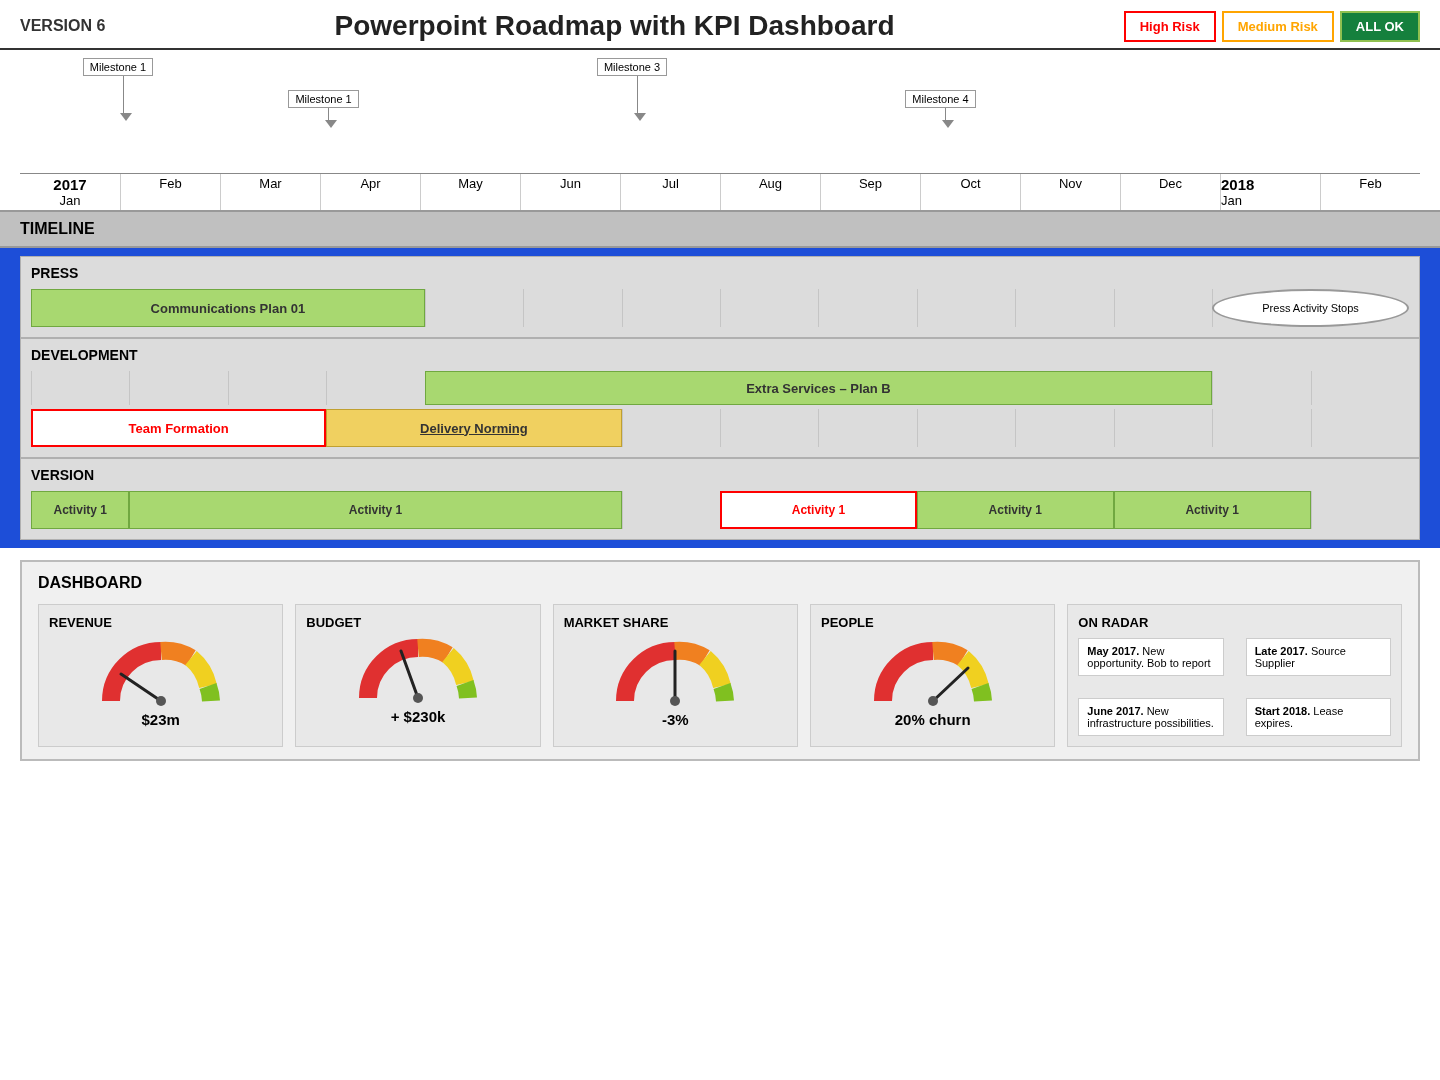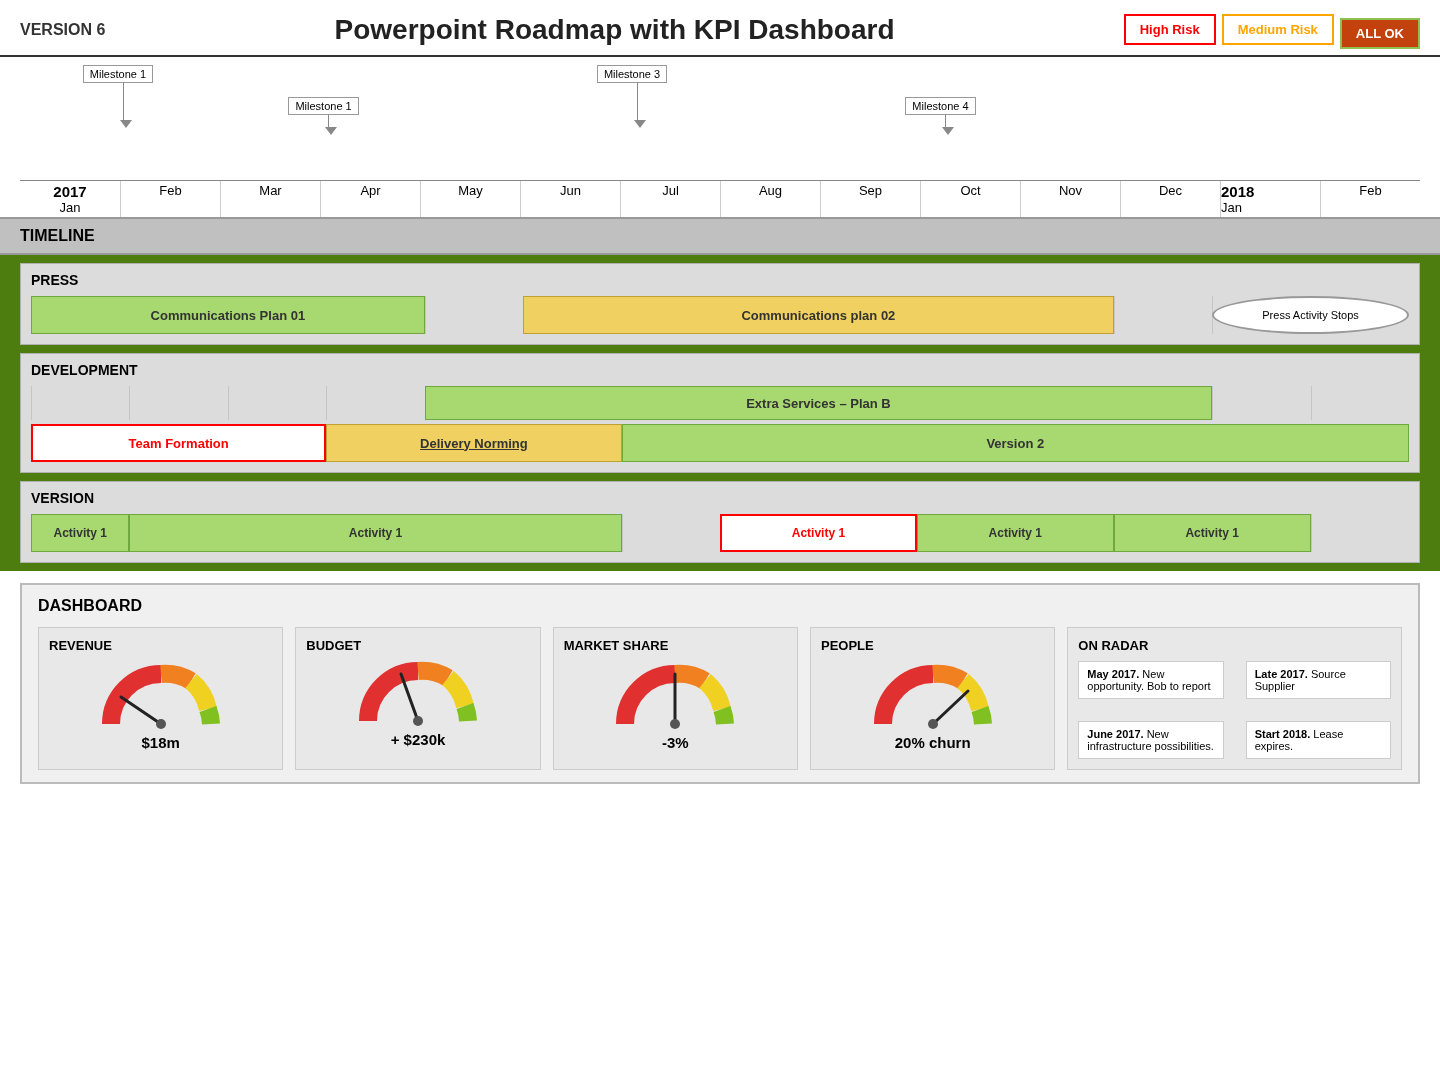--- a/index.html
+++ b/index.html
@@ -6,21 +6,21 @@
     body { font-family: Arial, sans-serif; background: #fff; width: 1440px; min-height: 1080px; overflow-x: hidden; }
 
     
     .header { display: flex; align-items: center; justify-content: space-between; padding: 10px 20px 6px 20px; border-bottom: 2px solid #333; }
     .version { font-size: 16px; color: #333; font-weight: bold; }
     .title { font-size: 28px; font-weight: bold; color: #222; }
     .risk-badges { display: flex; gap: 6px; align-items: center; }
     .risk-badge { padding: 6px 14px; font-weight: bold; font-size: 13px; text-align: center; border: 2px solid; cursor: default; }
     .risk-high { background: #fff; color: red; border-color: red; }
     .risk-medium { background: #fff; color: orange; border-color: orange; }
-    .risk-ok { background: #c2410c; color: #fff; border-color: #90c050; margin-top: 8px; }
+    .risk-ok { background: #15803d; color: #fff; border-color: #90c050; }
     .milestone-box { position: absolute; background: #fff; border: 1px solid #999; padding: 2px 6px; font-size: 11px; white-space: nowrap; }
 
     
     .page { width: 1440px; background: #fff; }
 
   </style>
 </head>
 <body>
 
 <div class="page">
@@ -80,21 +80,21 @@
       <div style="font-size:13px; padding:2px 0; border-left:1px solid #ccc;">
         <div style="font-weight:bold; font-size:15px;">2018</div>
         <div>Jan</div>
       </div>
       <div style="text-align:center; font-size:13px; padding:2px 0; border-left:1px solid #ccc;">Feb</div>
     </div>
   </div>
 
   <div style="background:#c0c0c0; padding:8px 20px; font-weight:bold; font-size:16px; border-top:2px solid #999; border-bottom:2px solid #999;">TIMELINE</div>
 
-  <div style="background:#4d7c0f; padding:8px 20px; display:flex; flex-direction:column; gap:8px;">
+  <div style="background:#1d4ed8; padding:8px 20px; display:flex; flex-direction:column; gap:0;">
 
     <div style="background:#dcdcdc; border:1px solid #b0b0b0; padding:8px 10px 10px 10px;">
       <div style="font-weight:bold; font-size:14px; margin-bottom:8px;">PRESS</div>
       <div style="display:grid; grid-template-columns: repeat(14,1fr); gap:0; position:relative;">
 
         <div style="grid-column:1/2; height:38px; border-left:1px solid rgba(0,0,0,0.1); background:#dcdcdc;"></div>
         <div style="grid-column:2/3; height:38px; border-left:1px solid rgba(0,0,0,0.1);background:#dcdcdc;"></div>
         <div style="grid-column:3/4; height:38px; border-left:1px solid rgba(0,0,0,0.1);background:#dcdcdc;"></div>
         <div style="grid-column:4/5; height:38px; border-left:1px solid rgba(0,0,0,0.1);background:#dcdcdc;"></div>
         <div style="grid-column:5/6; height:38px; border-left:1px solid rgba(0,0,0,0.1);background:#dcdcdc;"></div>
@@ -103,21 +103,20 @@
         <div style="grid-column:8/9; height:38px; border-left:1px solid rgba(0,0,0,0.1);background:#dcdcdc;"></div>
         <div style="grid-column:9/10; height:38px; border-left:1px solid rgba(0,0,0,0.1);background:#dcdcdc;"></div>
         <div style="grid-column:10/11; height:38px; border-left:1px solid rgba(0,0,0,0.1);background:#dcdcdc;"></div>
         <div style="grid-column:11/12; height:38px; border-left:1px solid rgba(0,0,0,0.1);background:#dcdcdc;"></div>
         <div style="grid-column:12/13; height:38px; border-left:1px solid rgba(0,0,0,0.1);background:#dcdcdc;"></div>
         <div style="grid-column:13/14; height:38px; border-left:1px solid rgba(0,0,0,0.1);background:#dcdcdc;"></div>
         <div style="grid-column:14/15; height:38px; border-left:1px solid rgba(0,0,0,0.1);background:#dcdcdc;"></div>
 
         <div style="grid-column:1/5; height:38px; display:flex; align-items:center; justify-content:center; background:#a8d870; border:1px solid #70a840; font-size:13px; font-weight:bold; color:#333; margin-top:-38px; z-index:2; position:relative;">Communications Plan 01</div>
         <div style="grid-column:5/6; height:38px; margin-top:-38px; z-index:2; position:relative;"></div>
-        <div style="grid-column:6/12; height:38px; display:flex; align-items:center; justify-content:center; background:#f0d060; border:1px solid #c0a030; font-size:13px; font-weight:bold; color:#333; margin-top:-38px; z-index:2; position:relative;">Communications plan 02</div>
         <div style="grid-column:12/13; height:38px; margin-top:-38px; z-index:2; position:relative;"></div>
         <div style="grid-column:13/15; height:38px; display:flex; align-items:center; justify-content:center; background:#fff; border:2px solid #999; border-radius:50%; font-size:11px; text-align:center; margin-top:-38px; z-index:2; position:relative; padding:2px;">Press Activity Stops</div>
       </div>
     </div>
 
     <div style="background:#dcdcdc; border:1px solid #b0b0b0; padding:8px 10px 10px 10px;">
       <div style="font-weight:bold; font-size:14px; margin-bottom:8px;">DEVELOPMENT</div>
 
       <div style="display:grid; grid-template-columns: repeat(14,1fr); gap:0; position:relative; margin-bottom:4px;">
         <div style="grid-column:1/2; height:34px; border-left:1px solid rgba(0,0,0,0.1); background:#dcdcdc;"></div>
@@ -151,21 +150,20 @@
         <div style="grid-column:8/9; height:38px; border-left:1px solid rgba(0,0,0,0.1);background:#dcdcdc;"></div>
         <div style="grid-column:9/10; height:38px; border-left:1px solid rgba(0,0,0,0.1);background:#dcdcdc;"></div>
         <div style="grid-column:10/11; height:38px; border-left:1px solid rgba(0,0,0,0.1);background:#dcdcdc;"></div>
         <div style="grid-column:11/12; height:38px; border-left:1px solid rgba(0,0,0,0.1);background:#dcdcdc;"></div>
         <div style="grid-column:12/13; height:38px; border-left:1px solid rgba(0,0,0,0.1);background:#dcdcdc;"></div>
         <div style="grid-column:13/14; height:38px; border-left:1px solid rgba(0,0,0,0.1);background:#dcdcdc;"></div>
         <div style="grid-column:14/15; height:38px; border-left:1px solid rgba(0,0,0,0.1);background:#dcdcdc;"></div>
 
         <div style="grid-column:1/4; height:38px; display:flex; align-items:center; justify-content:center; background:#fff; border:2px solid red; font-size:13px; font-weight:bold; color:red; margin-top:-38px; z-index:2; position:relative;">Team Formation</div>
         <div style="grid-column:4/7; height:38px; display:flex; align-items:center; justify-content:center; background:#f0d060; border:1px solid #c0a030; font-size:13px; font-weight:bold; color:#333; margin-top:-38px; z-index:2; position:relative;text-decoration:underline;">Delivery Norming</div>
-        <div style="grid-column:7/15; height:38px; display:flex; align-items:center; justify-content:center; background:#a8d870; border:1px solid #70a840; font-size:13px; font-weight:bold; color:#333; margin-top:-38px; z-index:2; position:relative;">Version 2</div>
       </div>
     </div>
 
     <div style="background:#dcdcdc; border:1px solid #b0b0b0; padding:8px 10px 10px 10px;">
       <div style="font-weight:bold; font-size:14px; margin-bottom:8px;">VERSION</div>
       <div style="display:grid; grid-template-columns: repeat(14,1fr); gap:0; position:relative;">
         <div style="grid-column:1/2; height:38px; border-left:1px solid rgba(0,0,0,0.1); background:#dcdcdc;"></div>
         <div style="grid-column:2/3; height:38px; border-left:1px solid rgba(0,0,0,0.1);background:#dcdcdc;"></div>
         <div style="grid-column:3/4; height:38px; border-left:1px solid rgba(0,0,0,0.1);background:#dcdcdc;"></div>
         <div style="grid-column:4/5; height:38px; border-left:1px solid rgba(0,0,0,0.1);background:#dcdcdc;"></div>
@@ -204,21 +202,21 @@
 
             <path d="M15,65 A50,50 0 0,1 65,15" fill="none" stroke="#e03030" stroke-width="18"></path>
             <path d="M65,15 A50,50 0 0,1 95,22" fill="none" stroke="#f08020" stroke-width="18"></path>
             <path d="M95,22 A50,50 0 0,1 112,50" fill="none" stroke="#f0d020" stroke-width="18"></path>
             <path d="M112,50 A50,50 0 0,1 115,65" fill="none" stroke="#80c020" stroke-width="18"></path>
 
             <line x1="65" y1="65" x2="25" y2="38" stroke="#222" stroke-width="3" stroke-linecap="round"></line>
             <circle cx="65" cy="65" r="5" fill="#555"></circle>
           </svg>
         </div>
-        <div style="text-align:center; font-size:15px; font-weight:bold;">$18m</div>
+        <div style="text-align:center; font-size:15px; font-weight:bold;">$23m</div>
       </div>
 
       <div style="background:#e8e8e8; border:1px solid #ccc; padding:10px; flex:1;">
         <div style="font-weight:bold; font-size:13px; margin-bottom:3px;">BUDGET</div>
         <div style="display:flex; justify-content:center;">
           <svg width="130" height="75" viewBox="0 0 130 75">
             <path d="M15,65 A50,50 0 0,1 65,15" fill="none" stroke="#e03030" stroke-width="18"></path>
             <path d="M65,15 A50,50 0 0,1 95,22" fill="none" stroke="#f08020" stroke-width="18"></path>
             <path d="M95,22 A50,50 0 0,1 112,50" fill="none" stroke="#f0d020" stroke-width="18"></path>
             <path d="M112,50 A50,50 0 0,1 115,65" fill="none" stroke="#80c020" stroke-width="18"></path>

